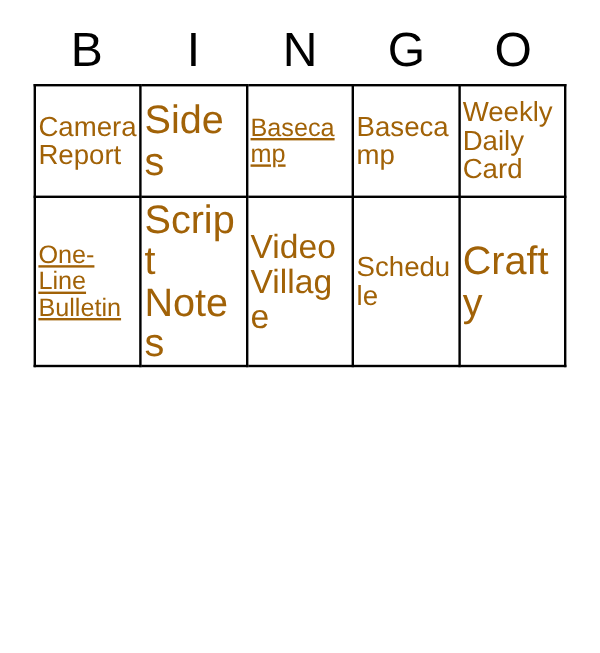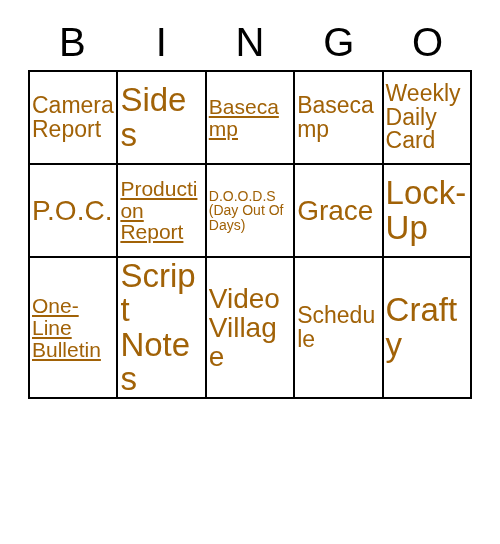--- a/index.html
+++ b/index.html
@@ -89,37 +89,20 @@
           </td>
         <td>
             <span class="cell-text fs-md">Basecamp</span>
           </td>
         <td>
             <span class="cell-text fs-md">Weekly Daily Card</span>
           </td>
       </tr>
       <tr>
         <td>
-            <span class="cell-text fs-lg">P.O.C.</span>
-          </td>
-        <td>
-            <span class="cell-text fs-sm">Production Report</span>
-          </td>
-        <td>
-            <span class="cell-text fs-xs">D.O.O.D.S (Day Out Of Days)</span>
-          </td>
-        <td>
-            <span class="cell-text fs-lg">Grace</span>
-          </td>
-        <td>
-            <span class="cell-text fs-xl">Lock-Up</span>
-          </td>
-      </tr>
-      <tr>
-        <td>
             <span class="cell-text fs-sm">One-Line Bulletin</span>
           </td>
         <td>
             <span class="cell-text fs-xl">Script Notes</span>
           </td>
         <td>
             <span class="cell-text fs-lg">Video Village</span>
           </td>
         <td>
             <span class="cell-text fs-md">Schedule</span>

